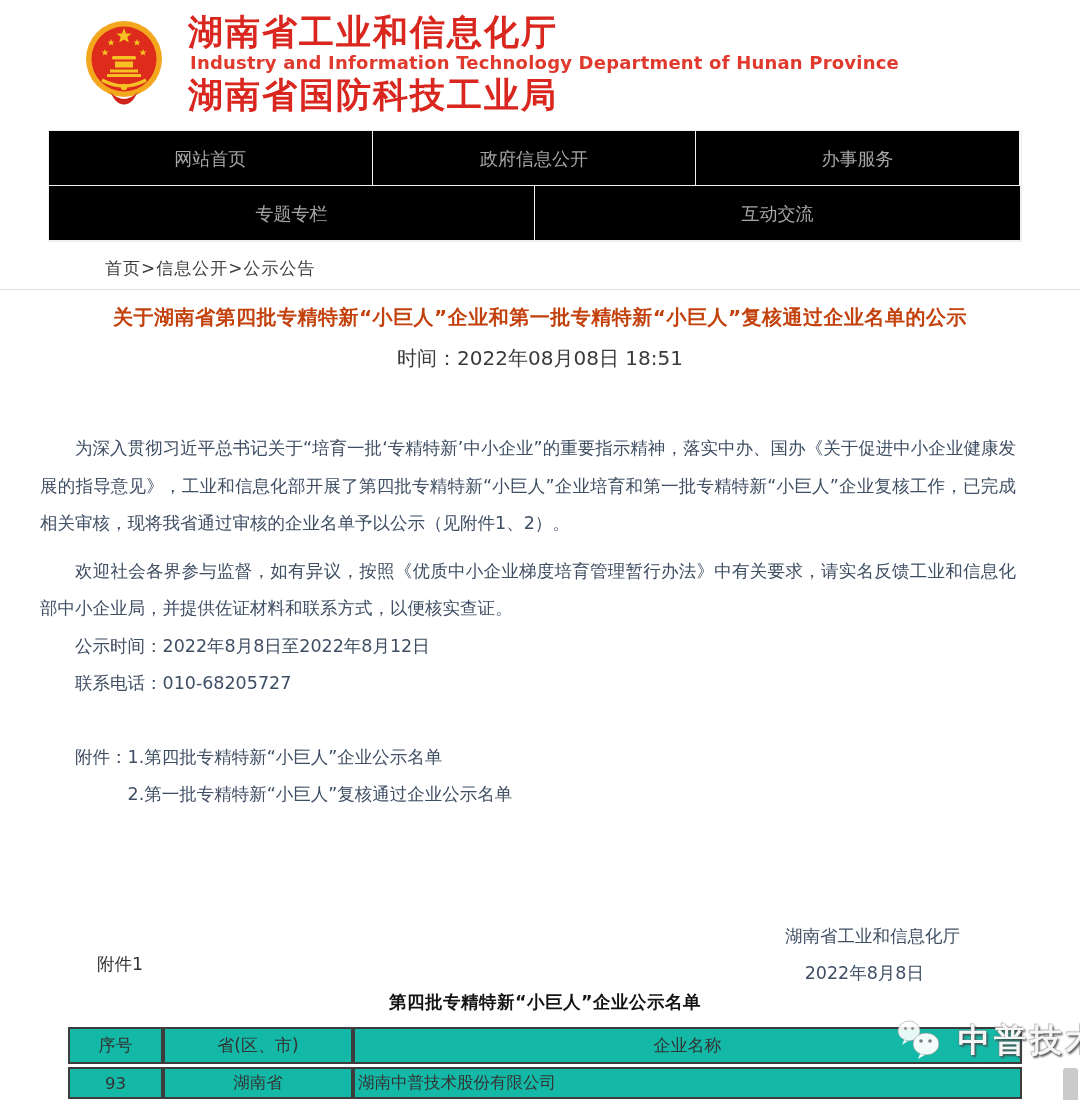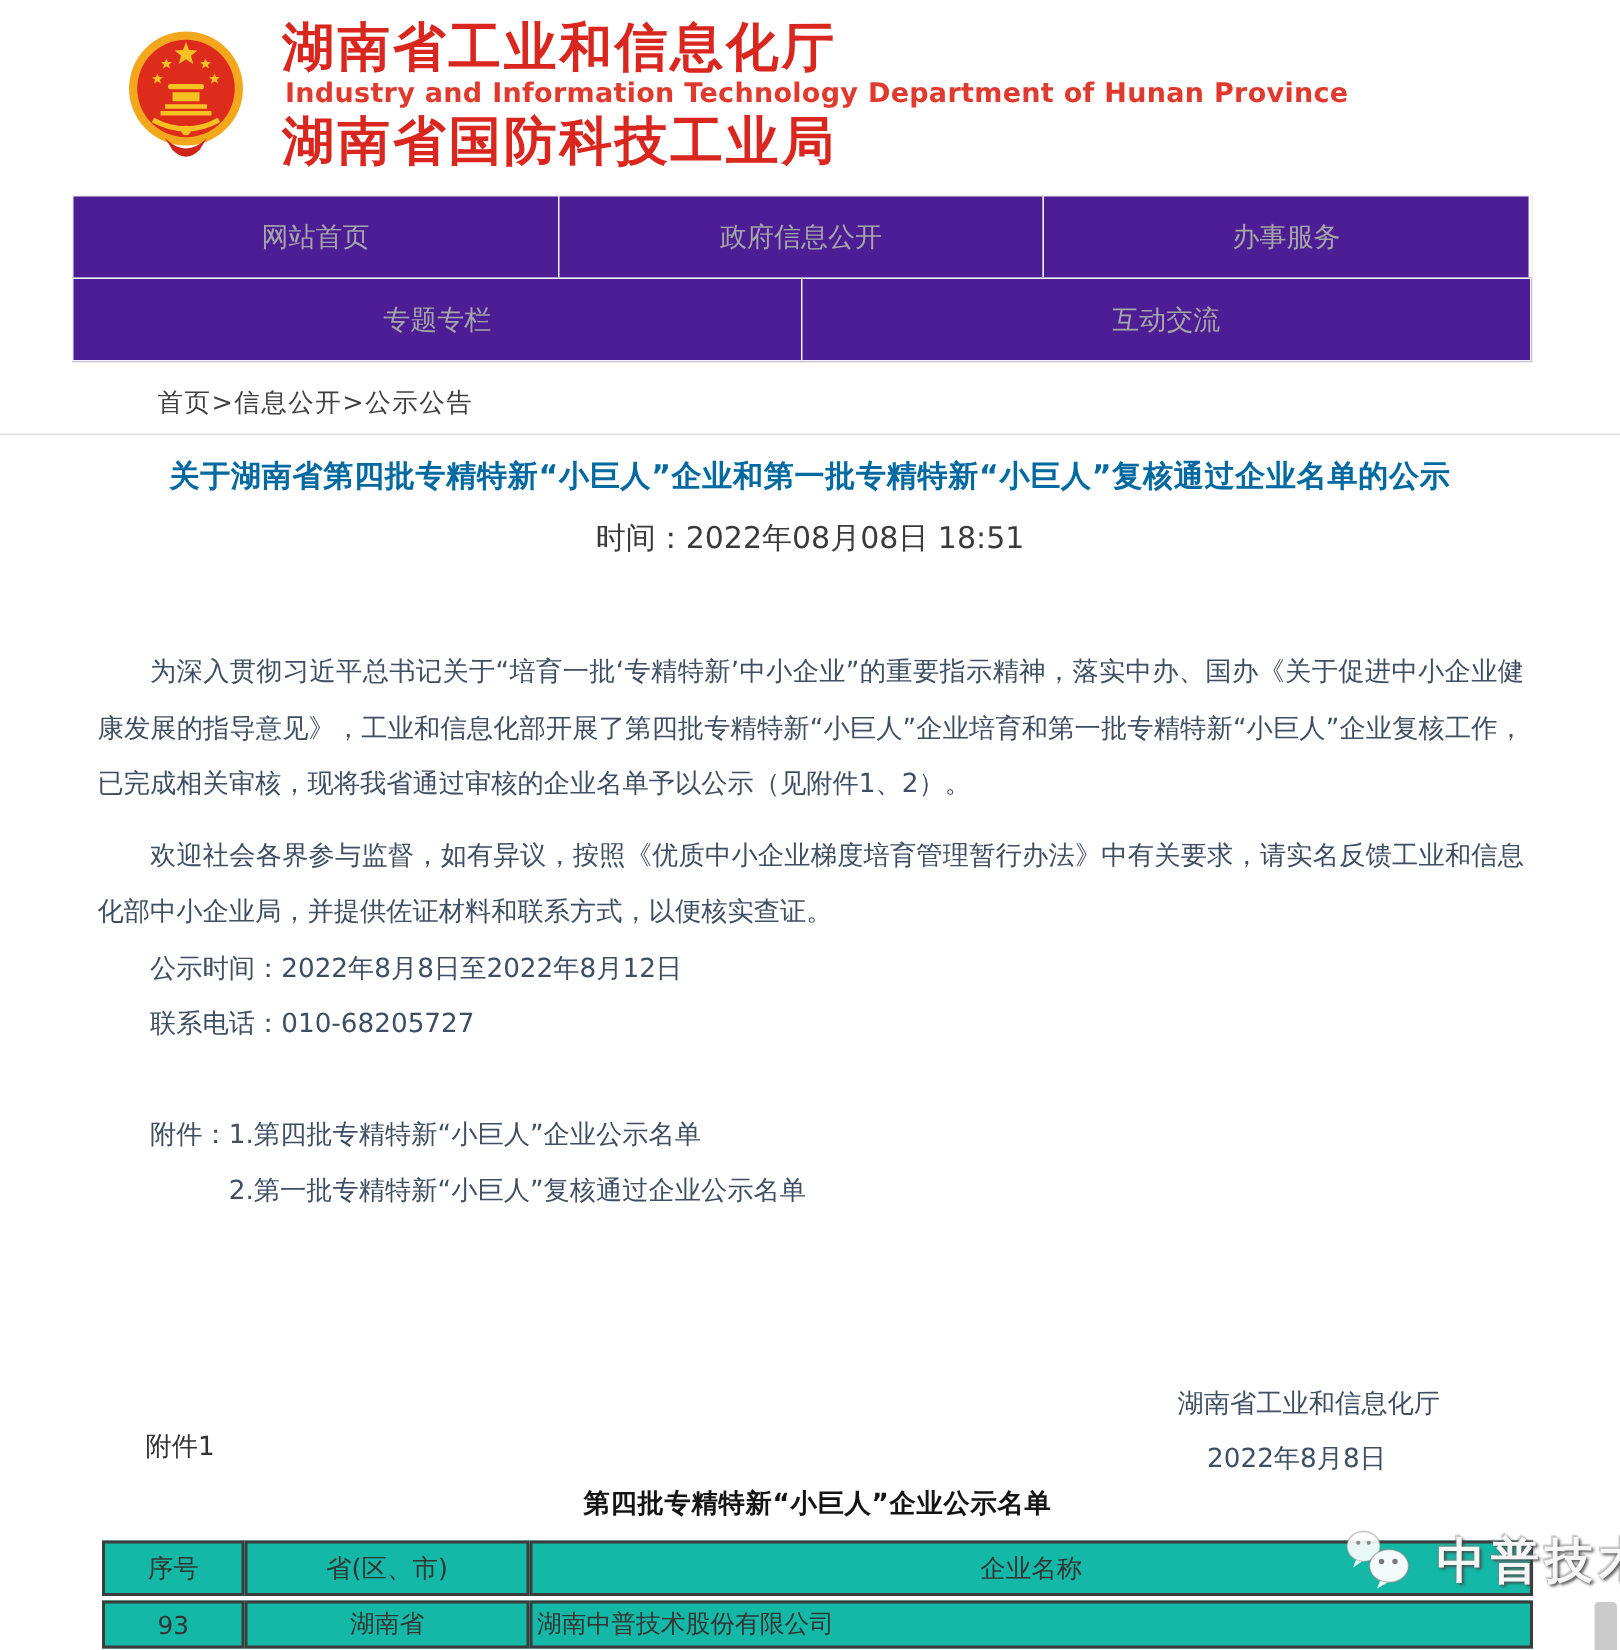--- a/index.html
+++ b/index.html
@@ -29,41 +29,41 @@
   .main-nav {
     margin: 10px 0 0 48px; width: 974px;
     border: 1px solid #ededed; box-sizing: border-box;
     background: #fdfdfd;
   }
   .nav-row { display: flex; }
   .nav-item {
     height: 56px; line-height: 56px; text-align: center;
     font-size: 18px; color: #a6a6a6;
     border: 1px solid #f1f1f1; box-sizing: border-box;
-    margin: -1px 0 0 -1px; background: #4c1d95;
+    margin: -1px 0 0 -1px; background: #000000;
     cursor: pointer; white-space: nowrap;
   }
   .row1 .nav-item { width: 33.4%; }
   .row2 .nav-item { width: 50.1%; }
   
   .breadcrumb {
     margin: 15px 0 0 105px; font-size: 17px; color: #3f3f3f;
     letter-spacing: 1px; cursor: pointer;
   }
   .rule { border-top: 1px solid #dddddd; margin-top: 9px; }
   
   .article-title {
     text-align: center; font-size: 20px; font-weight: 700;
-    color: #0369a1; margin-top: 14px; letter-spacing: 0.5px;
+    color: #c2410c; margin-top: 14px; letter-spacing: 0.5px;
   }
   .article-time {
     text-align: center; font-size: 20px; color: #3a3a3a; margin-top: 14px;
   }
   .article-body {
-    margin: 58px 64px 0 65px;
+    margin: 58px 64px 0 40px;
     font-size: 17.5px; color: #3e4e63;
     line-height: 37.5px; text-align: justify;
   }
   .article-body p { margin: 0; }
   .indent { text-indent: 2em; }
   .para2 { margin-top: 10px !important; }
   .att-line1 { margin-top: 36px !important; }
   .att-line2 { padding-left: 5em; }
   .sig-org { margin-top: 104px !important; text-align: right; padding-right: 56px; }
   .sig-date { text-align: right; padding-right: 92px; }

